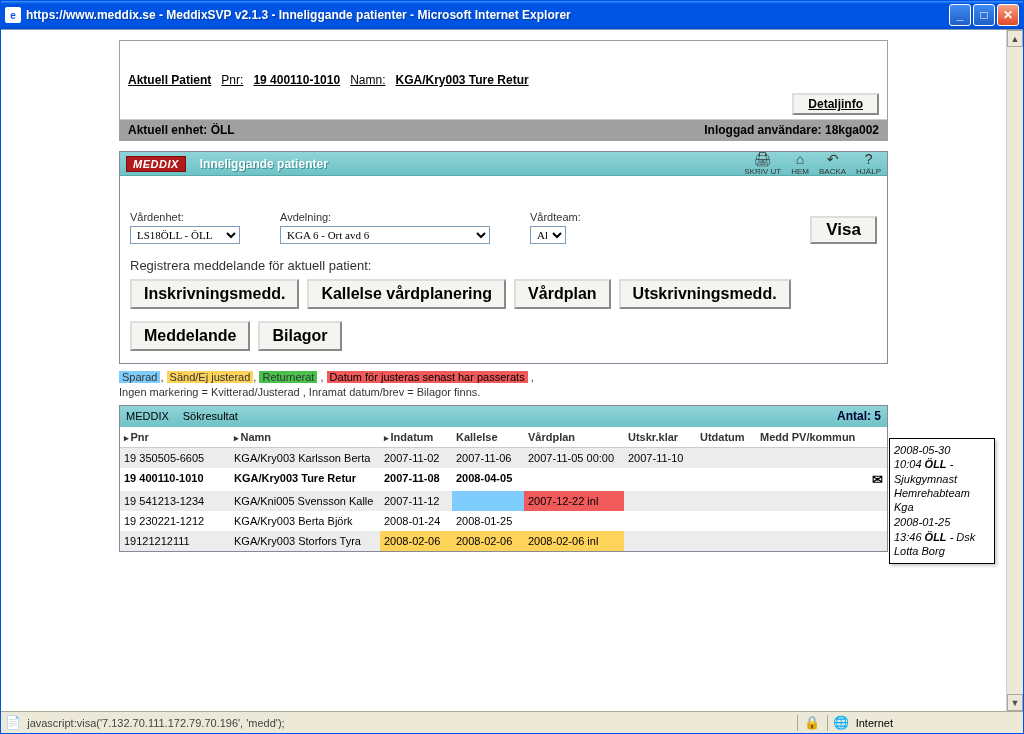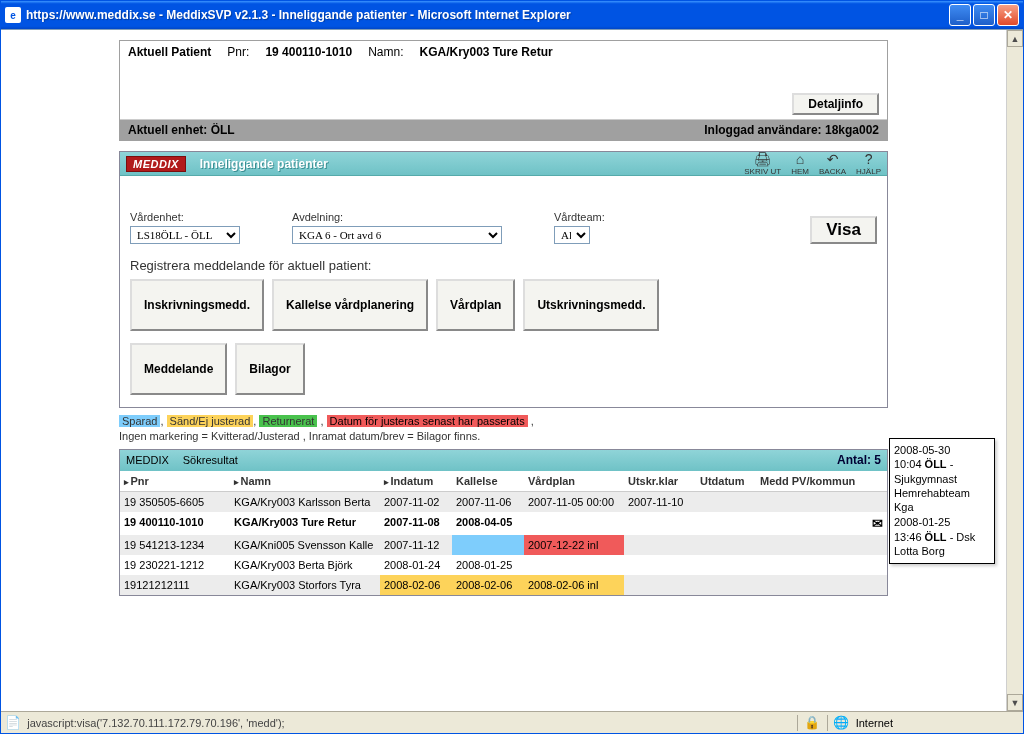--- a/index.html
+++ b/index.html
@@ -54,25 +54,26 @@
   .scroll-arrow { height:17px; background:#ece9d8; border:1px solid #aca899; display:flex;align-items:center;justify-content:center;font-size:9px;color:#4d4d4d;}
   .content-area { flex:1; padding: 10px 0 0 0; position: relative; }
 
   
   .row-grey {
     margin: 0 118px;
     border: 1px solid #a0a0a0;
   }
   .patient-bar {
     background: #fff;
-    display: flex; 
+    display: flex; align-items: center;
     padding: 4px 8px;
     font-size: 12px;
-    gap: 16px;
+    gap: 10px;
     border-bottom: 1px solid #ccc;
+    text-decoration: underline;
   }
   .patient-bar b { font-weight: bold; }
   .patient-bar .spacer { flex:1; }
   .detaljinfo-btn {
     background: #f4f4f0; border: 2px outset #ddd; padding: 2px 14px; font-weight: bold; font-size:12px;margin-top:48px;
   }
   .enhet-bar {
     background: #a0a0a0; color:#000;
     display:flex; justify-content: space-between;
     padding: 3px 8px; font-weight: bold; font-size: 12px;
@@ -98,38 +99,38 @@
   }
   .panel-header .ph-title {
     color:#fff; font-weight:bold; font-size:12px;
     text-shadow: 1px 1px #3a8e92;
   }
   .panel-header .ph-right { margin-left:auto; display:flex; gap:10px; }
   .hdr-icon { display:flex; flex-direction:column; align-items:center; font-size:8px; color:#333; text-transform:uppercase; cursor:pointer;}
   .hdr-icon .glyph { font-size:14px; }
 
   .panel-body { background:#fff; padding: 8px 10px 12px 10px; }
-  .filters { display:flex; gap: 52px; align-items:flex-end; }
+  .filters { display:flex; gap: 40px; align-items:flex-end; }
   .filter-group { display:flex; flex-direction:column; gap:3px; font-size:11px; color:#333;}
   select {
     border: 1px solid #7f9db9; font-size: 11px; background:#fff; padding: 1px 2px;
     font-family: Liberation Serif, serif;
   }
   .sel-vard { width: 110px; }
   .sel-avd { width: 210px; }
   .sel-team { width: 36px; }
   .visa-btn {
     margin-left: auto;
     background:#f4f4f0; border:2px outset #ddd; padding:2px 14px; font-weight:bold; font-size:17px;margin-top:32px;
   }
 
   .register-label { margin-top: 14px; font-size: 13px; color:#333; }
   .btn-row { margin-top: 6px; display:flex; gap:8px; }
   .btn {
-    background:#f4f4f0; border:2px outset #ddd; padding:17px 12px; font-weight:bold; font-size:12px; cursor:pointer;
+    background:#f4f4f0; border:2px outset #ddd; padding:4px 12px; font-weight:bold; font-size:16px; cursor:pointer;
   }
   .btn-row2 { margin-top: 12px; display:flex; gap:8px; }
 
   
   .legend { margin: 6px 118px 0 118px; font-size:11px; color:#333; line-height:1.4;}
   .lg { padding:0 3px; }
   .lg-sparad { background:#7ecdfc; }
   .lg-send { background:#fdd35a; }
   .lg-ret { background:#49c24d; }
   .lg-pass { background:#f05a5a; color:#000; }
@@ -162,21 +163,21 @@
 
   
   .tooltip {
     position:absolute;
     left: 888px; top: 408px;
     width: 106px;
     background:#fff; border:1px solid #000;
     padding: 4px; font-size:11px; line-height:1.3;
     box-shadow: 2px 2px 3px rgba(0,0,0,.2);
   }
-  .tooltip div { margin-bottom:1px; }
+  .tooltip div { margin-bottom:1px;font-style:italic; }
 
   
   .statusbar {
     height: 22px; background:#ece9d8; border-top:1px solid #aca899;
     display:flex; align-items:center; font-size:11px; padding:0 4px; gap:6px;
   }
   .statusbar .sb-text { flex:1; color:#444; white-space:nowrap; overflow:hidden;}
   .sb-sep { width:1px; height:16px; background:#aca899; }
   .sb-icon { font-size:13px; }
   .globe { color:#1160c9; }

